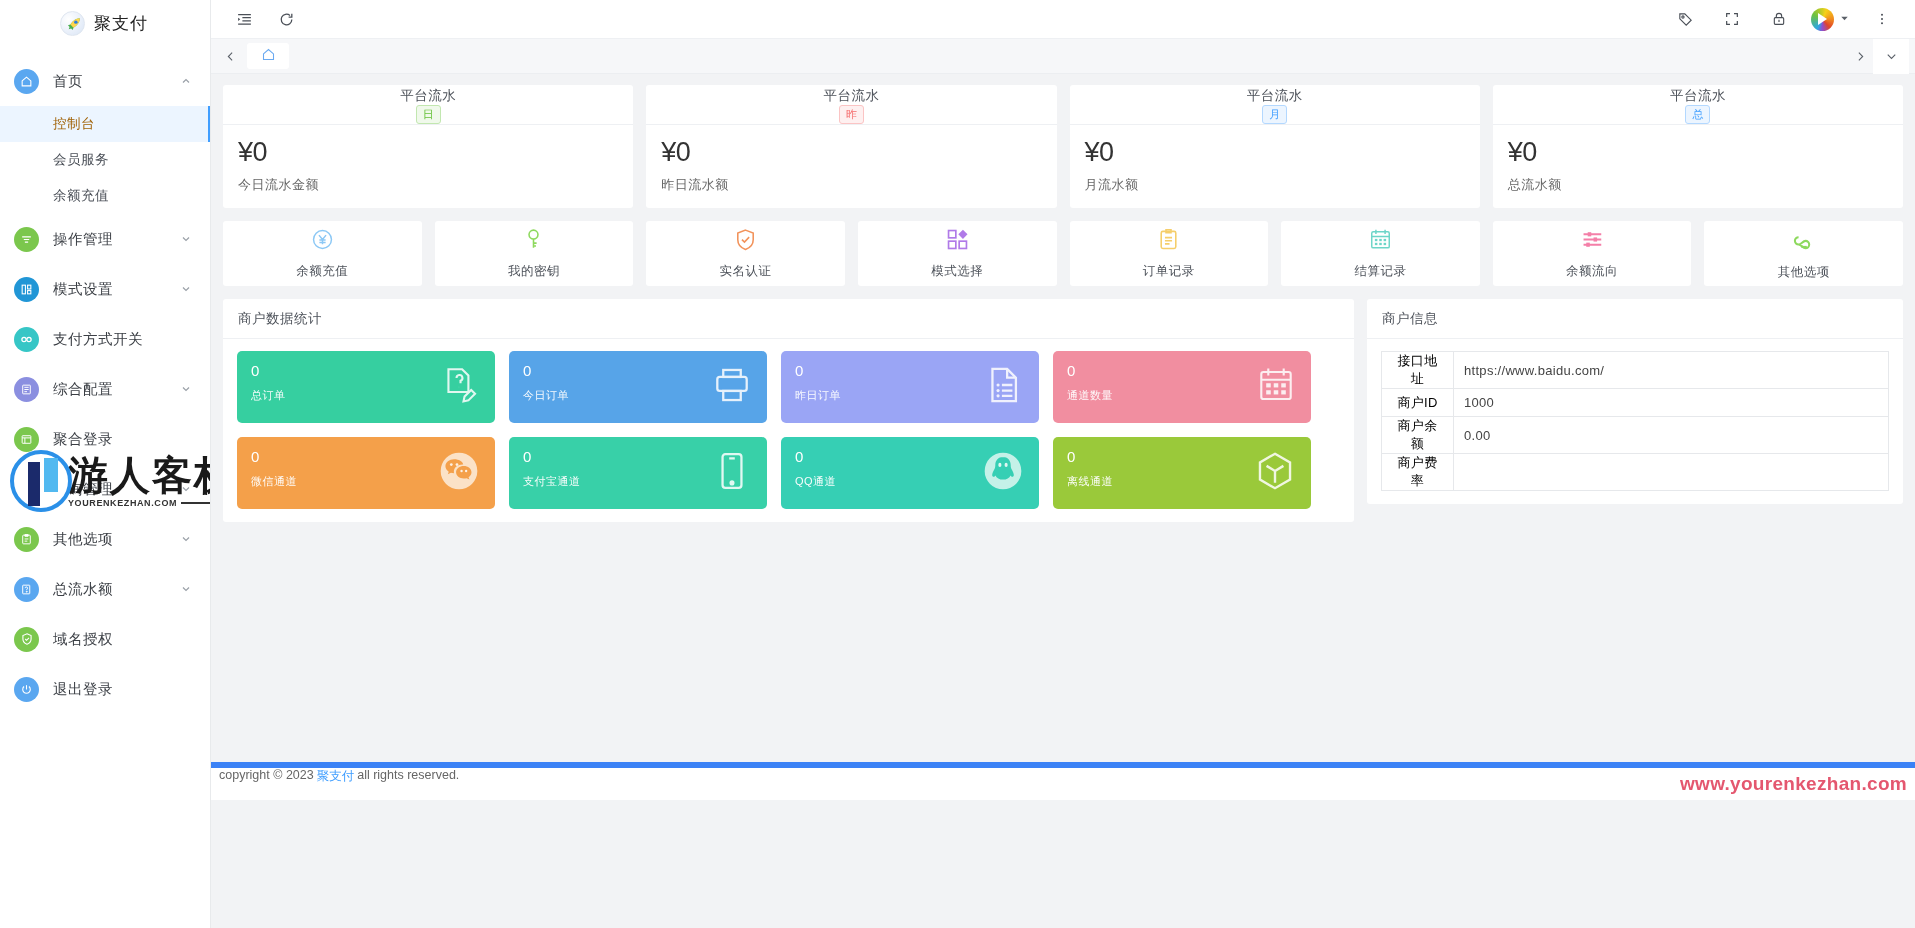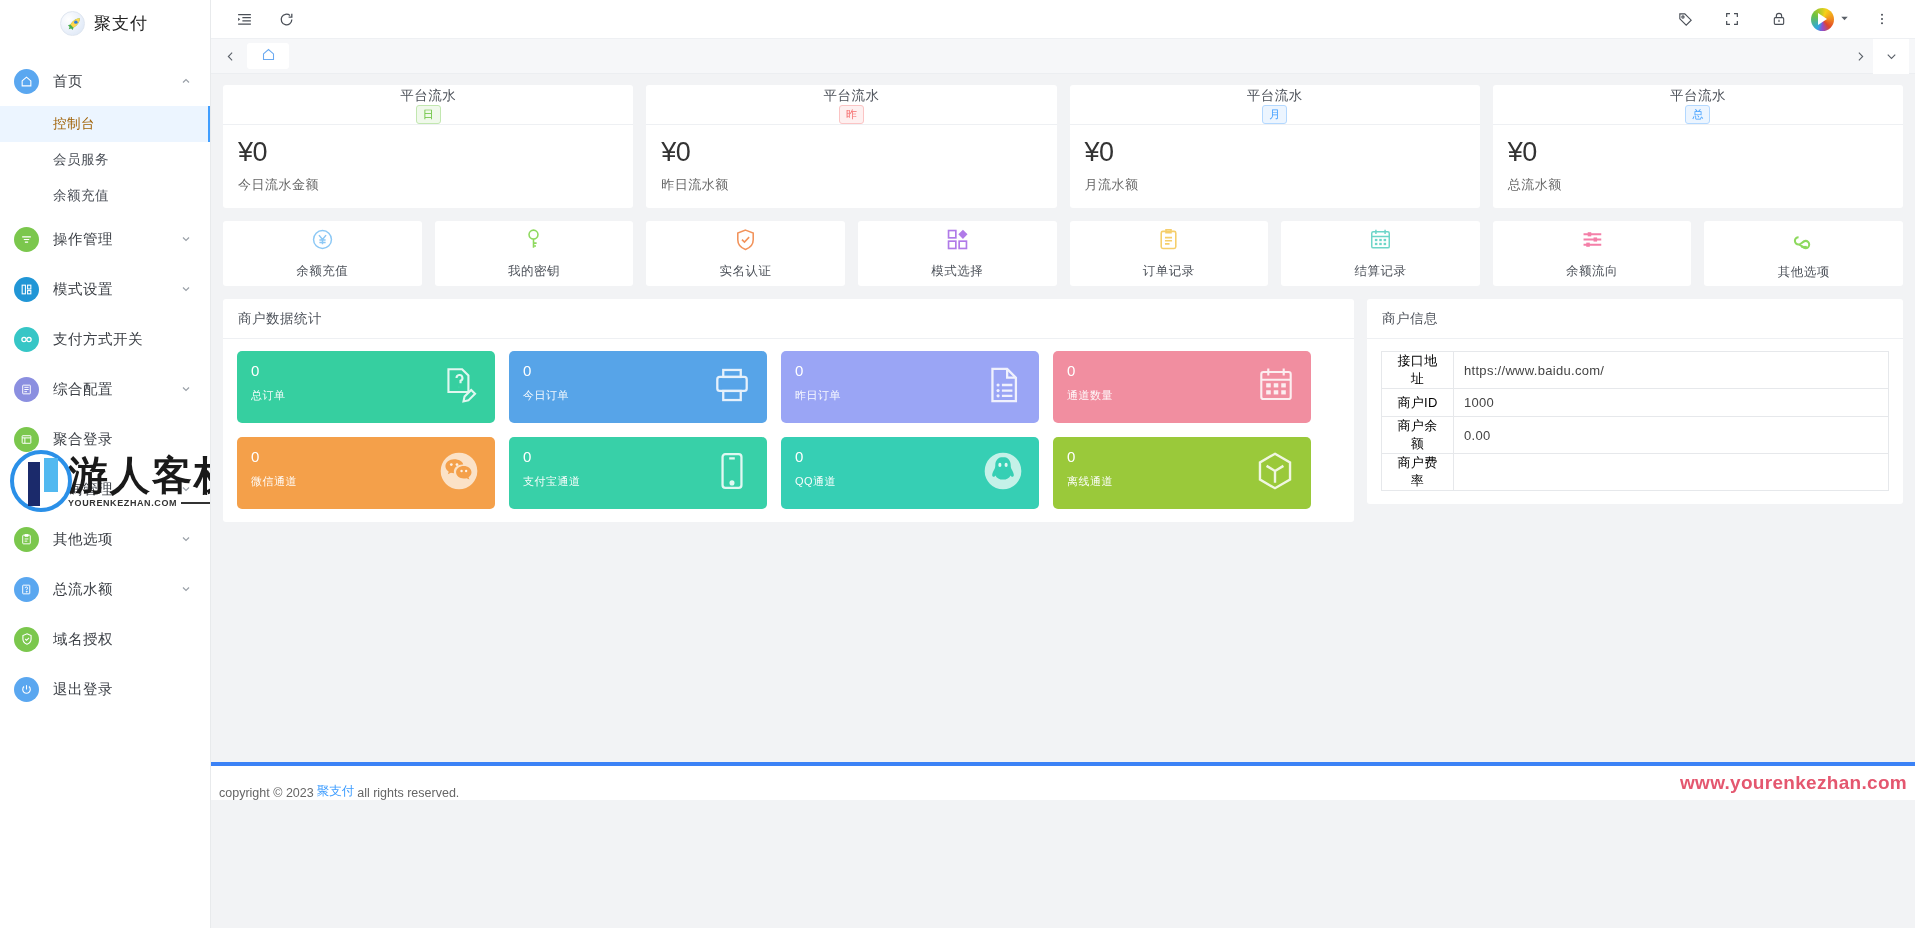--- a/index.html
+++ b/index.html
@@ -125,23 +125,23 @@
   }
   .tile-num { font-size: 15px; line-height: 1.1; }
   .tile-lab { font-size: 11px; margin-top: 8px; opacity: .95; letter-spacing: .5px; }
   .tile-ico { position: absolute; right: 14px; top: 50%; transform: translateY(-50%); opacity: .85; }
 
   table.info { width: calc(100% - 28px); margin: 12px 14px 0 14px; border-collapse: collapse; }
   table.info td { border: 1px solid #e6e8eb; font-size: 13px; color: #444; height: 28px; padding: 0 10px; letter-spacing: .3px; }
   table.info td.k { width: 72px; text-align: center; color: #000000; background: #fff; }
 
   .footer {
-    height: 38px; background: #fff; display: flex; align-items: flex-end;
+    height: 38px; background: #fff; display: flex; align-items: flex-start;
     padding-left: 8px; font-size: 12.5px; color: #666; flex: 0 0 38px;
-    border-top: 4px solid #3b82f6; position: relative;
+    border-top: 6px solid #3b82f6; position: relative;
   }
   .footer a { color: #409eff; text-decoration: none; margin: 0 3px; }
 
   .wm-footer {
     position: absolute; right: 8px; top: 50%; transform: translateY(-50%);
     font-size: 19px; font-weight: bold; color: #e4576f; letter-spacing: .3px;
   }
 
   
   .watermark {

